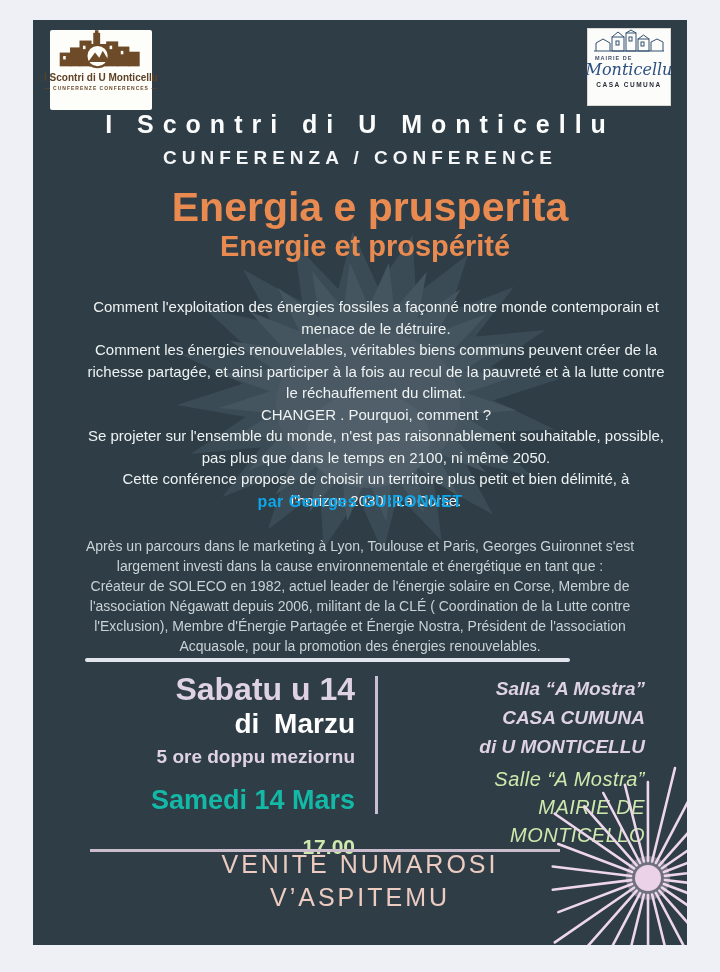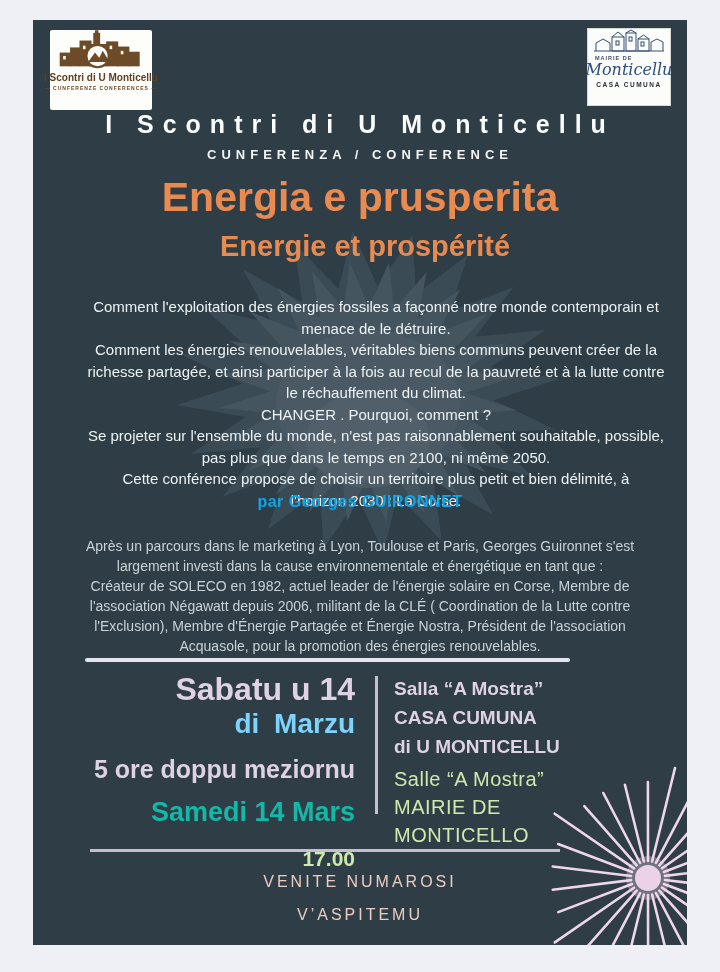--- a/index.html
+++ b/index.html
@@ -15,45 +15,45 @@
   .logo-left .lg-title{font-size:10px;font-weight:700;color:#5e4124;margin-top:2px;white-space:nowrap;}
   .logo-left .lg-sub{font-size:5px;font-weight:700;color:#6b4a2b;letter-spacing:1px;margin-top:2px;white-space:nowrap;}
   .logo-right{left:554px;top:8px;width:84px;height:78px;background:#fcfcfa;border:1px solid #d9d9d4;box-sizing:border-box;
     display:flex;flex-direction:column;align-items:center;}
   .logo-right .lr-top{font-size:5.5px;font-weight:700;letter-spacing:1px;color:#44506b;margin-top:0;align-self:flex-start;padding-left:7px;}
   .logo-right .lr-name{font-family:"DejaVu Serif",serif;font-style:italic;font-size:16px;color:#2c4f80;line-height:17px;}
   .logo-right .lr-bottom{font-size:6.5px;font-weight:700;letter-spacing:1.5px;color:#2a2f38;margin-top:3px;}
 
   
   .series-title{top:90px;left:0;width:100%;text-align:center;color:#fbfcfc;font-size:25px;font-weight:700;letter-spacing:9px;white-space:nowrap;}
-  .series-sub{top:127px;left:0;width:100%;text-align:center;color:#f3f5f6;font-size:13px;font-weight:700;letter-spacing:5px;white-space:nowrap;}
-  .title-co{top:154px;left:0;width:100%;text-align:center;color:#e98a51;font-size:41px;font-weight:700;margin:0;}
+  .series-sub{top:127px;left:0;width:100%;text-align:center;color:#f3f5f6;font-size:19px;font-weight:700;letter-spacing:5px;white-space:nowrap;}
+  .title-co{top:154px;left:0;width:100%;text-align:center;color:#e98a51;font-size:41px;font-weight:700;margin:10px;}
   .title-fr{top:210px;left:5px;width:100%;text-align:center;color:#e98a51;font-size:29px;font-weight:700;margin:0;}
 
   
   .intro{top:260px;left:7px;width:640px;margin:16px;text-align:center;color:#eef2f2;font-size:15px;line-height:21.5px;white-space:pre-line;}
   .byline{top:473px;left:0;width:100%;text-align:center;color:#0ea5e9;font-size:16px;font-weight:700;letter-spacing:0.5px;}
   .bio{top:516px;left:17px;width:620px;margin:0;text-align:center;color:#c9d2d6;font-size:14px;line-height:20px;white-space:pre-line;}
 
   
   .hr1{top:638px;left:52px;width:485px;height:4px;background:#e2e4ee;border-radius:2px;}
   .col-left{top:652px;left:20px;width:302px;text-align:right;}
   .d1{font-size:32px;line-height:34px;font-weight:700;color:#ded2e4;}
-  .d2{font-size:28px;line-height:36px;font-weight:700;color:#7dd3fc;word-spacing:7px;}
-  .t1{font-size:25px;line-height:26px;font-weight:700;color:#ded2e4;margin-top:14px;}
+  .d2{font-size:28px;line-height:36px;font-weight:700;color:#ffffff;word-spacing:7px;}
+  .t1{font-size:19px;line-height:26px;font-weight:700;color:#ded2e4;margin-top:2px;}
   .d3{font-size:27px;line-height:36px;font-weight:700;color:#14b8a6;margin-top:12px;}
   .t2{font-size:21px;line-height:26px;font-weight:700;color:#cfe9ad;margin-top:16px;}
   .vdiv{top:656px;left:342px;width:3px;height:138px;background:#c9bed2;}
-  .col-right{top:654px;left:361px;width:235px;text-align:left;}
+  .col-right{top:654px;left:377px;width:235px;text-align:right;font-style:italic;}
   .venue-co{font-size:19px;line-height:29px;font-weight:700;color:#ded2e4;white-space:pre-line;}
   .venue-fr{font-size:20px;line-height:28px;font-weight:400;letter-spacing:0.5px;color:#cfe9ad;white-space:pre-line;margin-top:4px;}
   .hr2{top:829px;left:57px;width:470px;height:3px;background:#cbbccb;}
 
   
-  .footer{top:845px;left:0;width:100%;text-align:center;color:#ecccc0;font-size:16px;letter-spacing:3px;line-height:33px;}
+  .footer{top:828px;left:0;width:100%;text-align:center;color:#ecccc0;font-size:25px;letter-spacing:3px;line-height:33px;}
   .burst-pink{position:absolute;left:505px;top:748px;width:220px;height:220px;overflow:visible;}
   .burst-pink line{stroke:#eed7eb;stroke-width:2.6px;stroke-linecap:round;}
 </style>
 </head>
 <body>
 
 <div class="frame">
   <div class="poster">
 
     <svg class="burst-main" viewBox="0 0 654 925">

